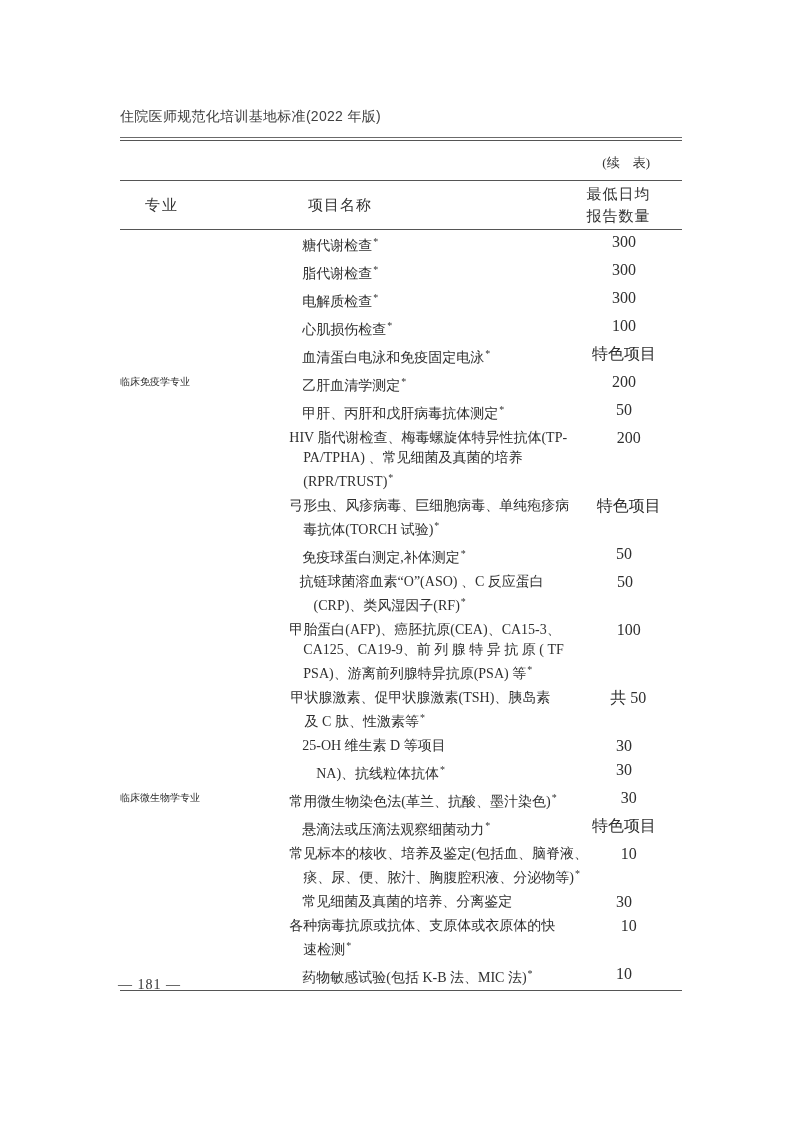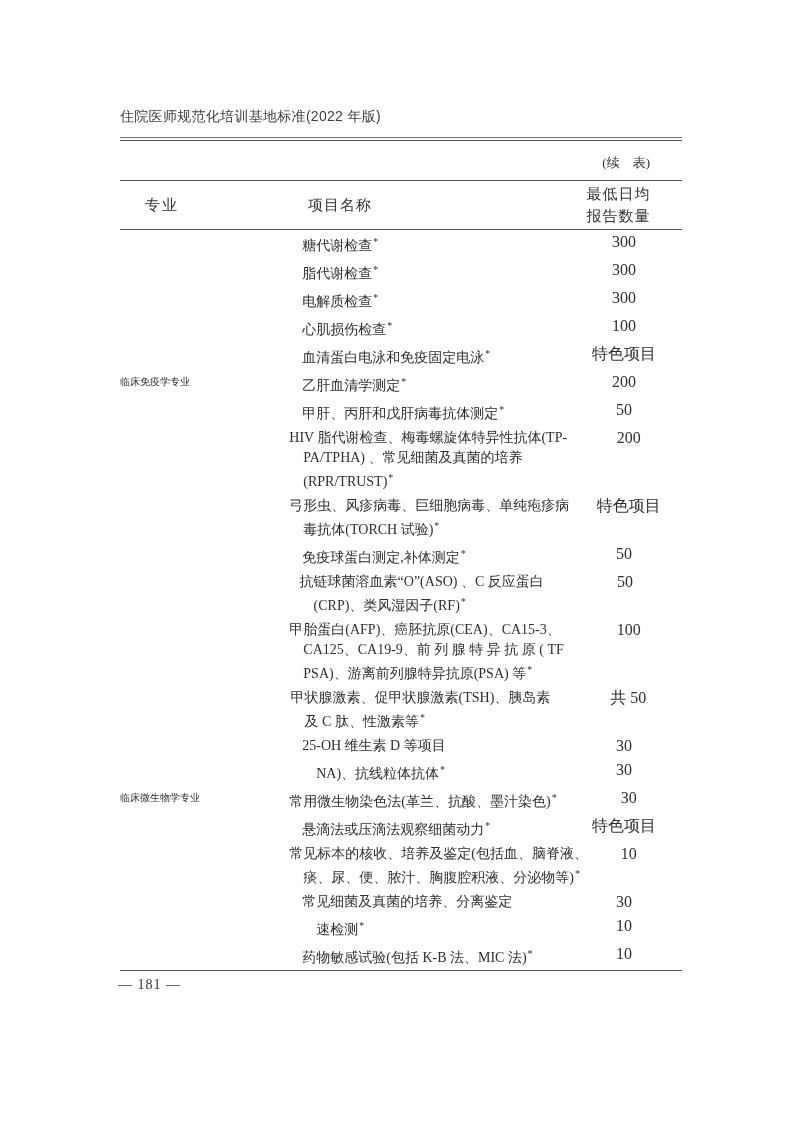--- a/index.html
+++ b/index.html
@@ -212,20 +212,21 @@
         <div class="row">
           <div class="c1"></div>
           <div class="c2">
             <div class="line">常见细菌及真菌的培养、分离鉴定</div>
           </div>
           <div class="c3">30</div>
         </div>
         <div class="row">
           <div class="c1"></div>
           <div class="c2">
+            <div class="line">各种病毒抗原或抗体、支原体或衣原体的快</div>
             <div class="line cont">速检测<span class="star">*</span></div>
           </div>
           <div class="c3">10</div>
         </div>
         <div class="row">
           <div class="c1"></div>
           <div class="c2">
             <div class="line">药物敏感试验(包括 K-B 法、MIC 法)<span class="star">*</span></div>
           </div>
           <div class="c3">10</div>

